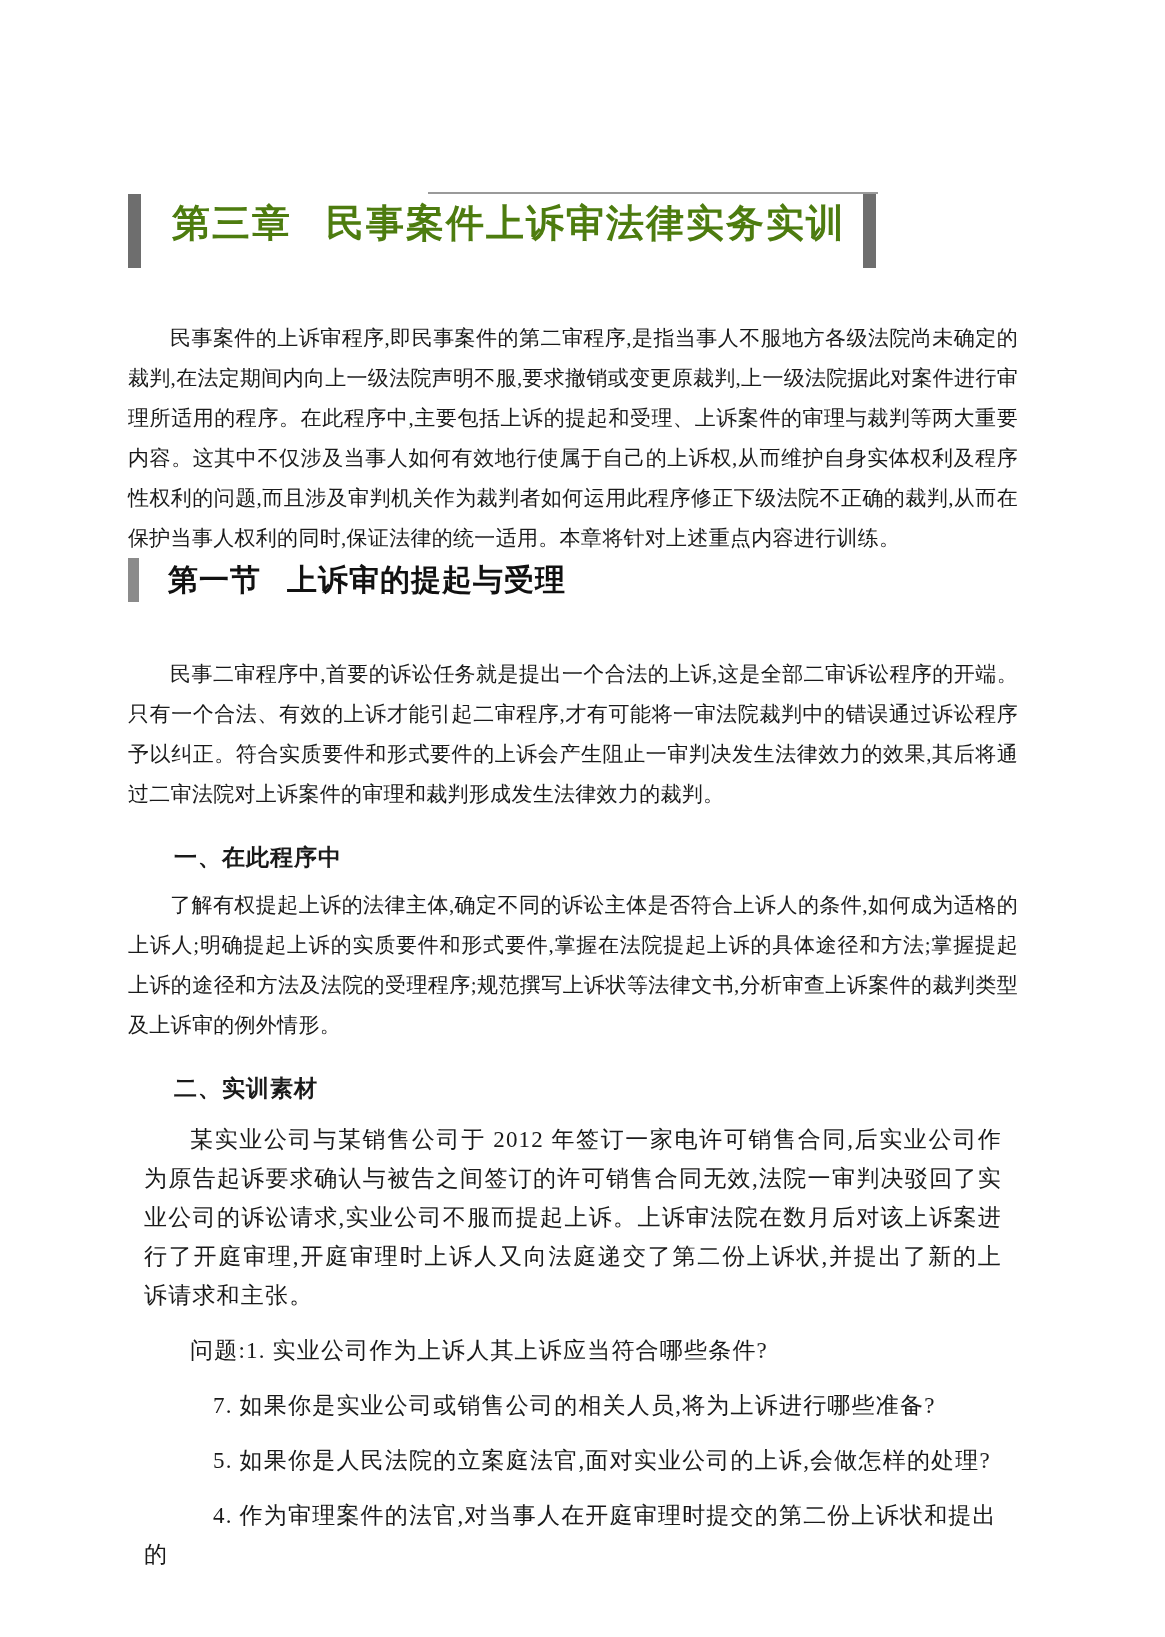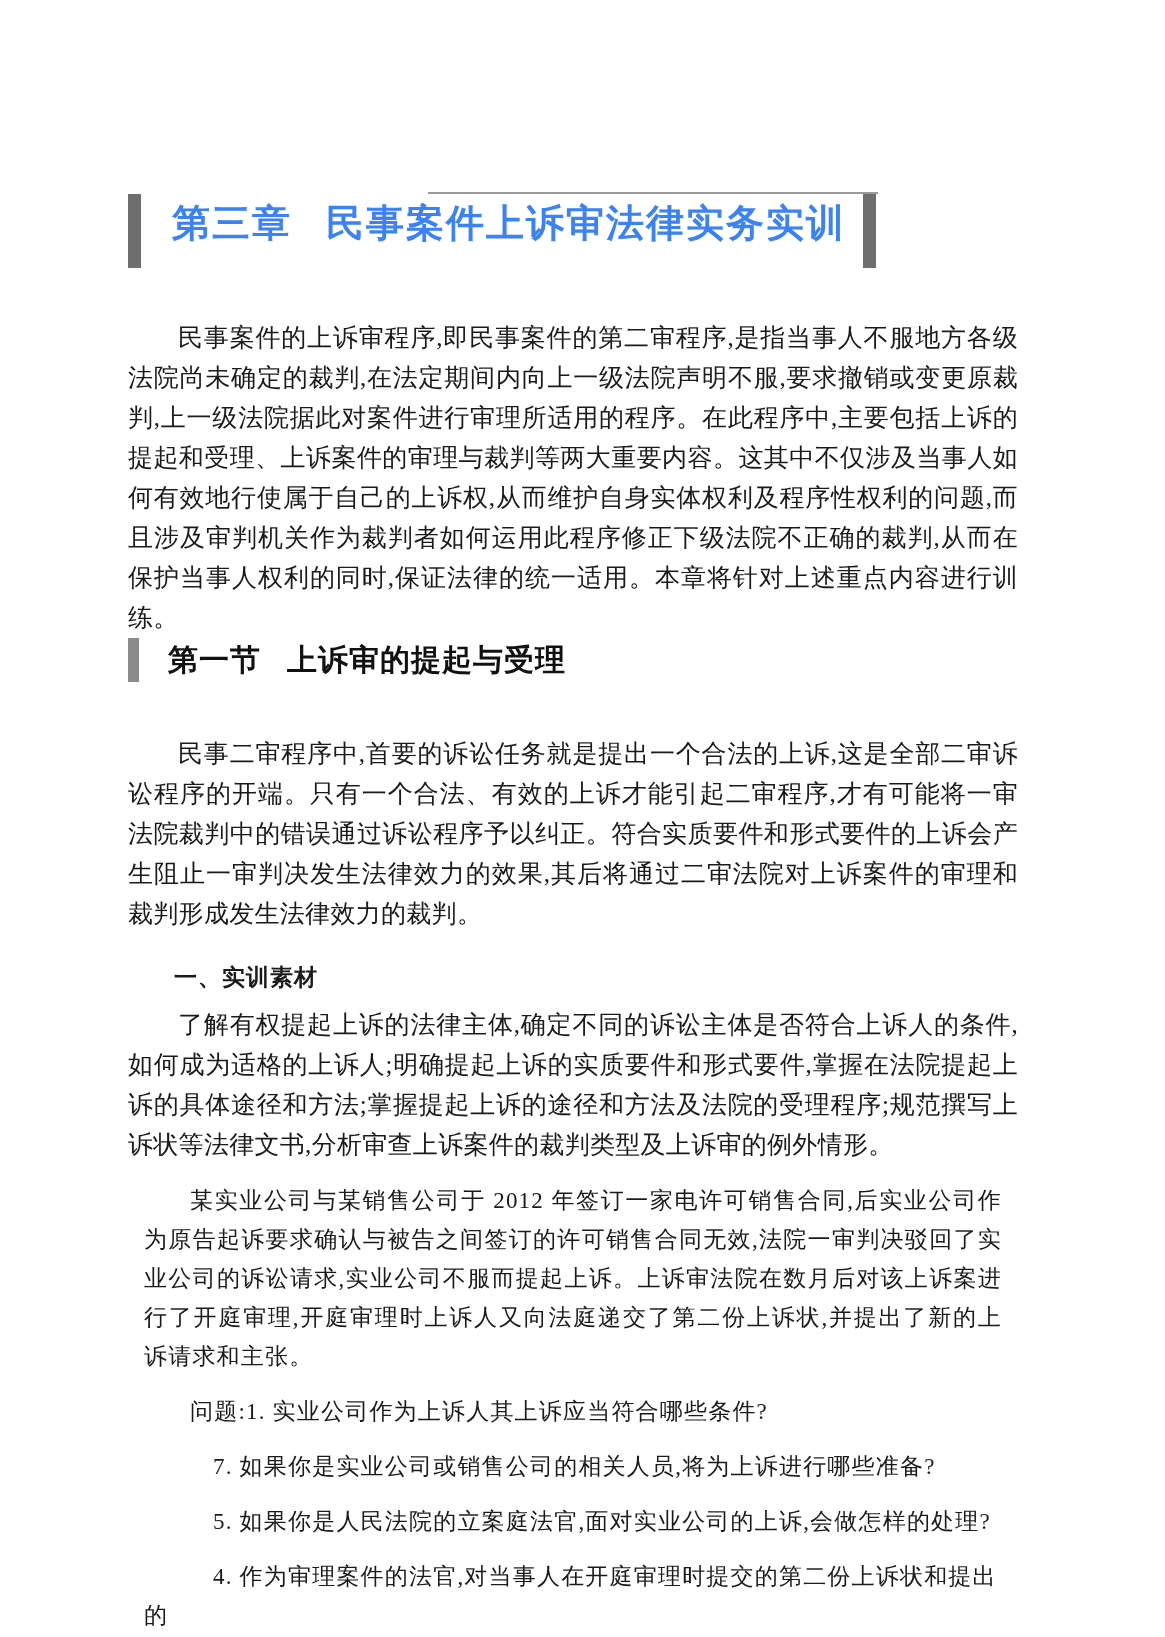--- a/index.html
+++ b/index.html
@@ -59,32 +59,32 @@
     background: #9a9a9a;
   }
   .chapter-title {
     position: absolute;
     left: 44px;
     top: 8px;
     font-family: Liberation Sans, sans-serif;
     font-weight: bold;
     font-size: 38px;
     letter-spacing: 2px;
-    color: #3b82f6;
+    color: #4d7c0f;
     white-space: nowrap;
   }
   .chapter-title .gap {
     display: inline-block;
     width: 34px;
   }
 
   
   p.body {
     margin: 6px 0 0 0;
-    font-size: 25px;
+    font-size: 21px;
     line-height: 40px;
     text-indent: 2em;
     text-align: justify;
     letter-spacing: 0.3px;
   }
   .intro {
     margin-bottom: 60px;
   }
 
   
@@ -171,23 +171,24 @@
 
     <div class="section-wrap">
       <div class="section-bar"></div>
       <div class="section-title">
         <span>第一节</span><span class="gap"></span><span>上诉审的提起与受理</span>
       </div>
     </div>
 
     <p class="body">民事二审程序中,首要的诉讼任务就是提出一个合法的上诉,这是全部二审诉讼程序的开端。只有一个合法、有效的上诉才能引起二审程序,才有可能将一审法院裁判中的错误通过诉讼程序予以纠正。符合实质要件和形式要件的上诉会产生阻止一审判决发生法律效力的效果,其后将通过二审法院对上诉案件的审理和裁判形成发生法律效力的裁判。</p>
 
-    <h3 class="subhead">一、实训素材</h3>
+    <h3 class="subhead">一、在此程序中</h3>
     <p class="body">了解有权提起上诉的法律主体,确定不同的诉讼主体是否符合上诉人的条件,如何成为适格的上诉人;明确提起上诉的实质要件和形式要件,掌握在法院提起上诉的具体途径和方法;掌握提起上诉的途径和方法及法院的受理程序;规范撰写上诉状等法律文书,分析审查上诉案件的裁判类型及上诉审的例外情形。</p>
 
+    <h3 class="subhead">二、实训素材</h3>
 
     <p class="case-body">某实业公司与某销售公司于 2012 年签订一家电许可销售合同,后实业公司作为原告起诉要求确认与被告之间签订的许可销售合同无效,法院一审判决驳回了实业公司的诉讼请求,实业公司不服而提起上诉。上诉审法院在数月后对该上诉案进行了开庭审理,开庭审理时上诉人又向法庭递交了第二份上诉状,并提出了新的上诉请求和主张。</p>
 
     <p class="qline">问题:1. 实业公司作为上诉人其上诉应当符合哪些条件?</p>
     <p class="qline sub">7. 如果你是实业公司或销售公司的相关人员,将为上诉进行哪些准备?</p>
     <p class="qline sub">5. 如果你是人民法院的立案庭法官,面对实业公司的上诉,会做怎样的处理?</p>
     <p class="qline sub">4. 作为审理案件的法官,对当事人在开庭审理时提交的第二份上诉状和提出的</p>
 
   </div>
 </div>

